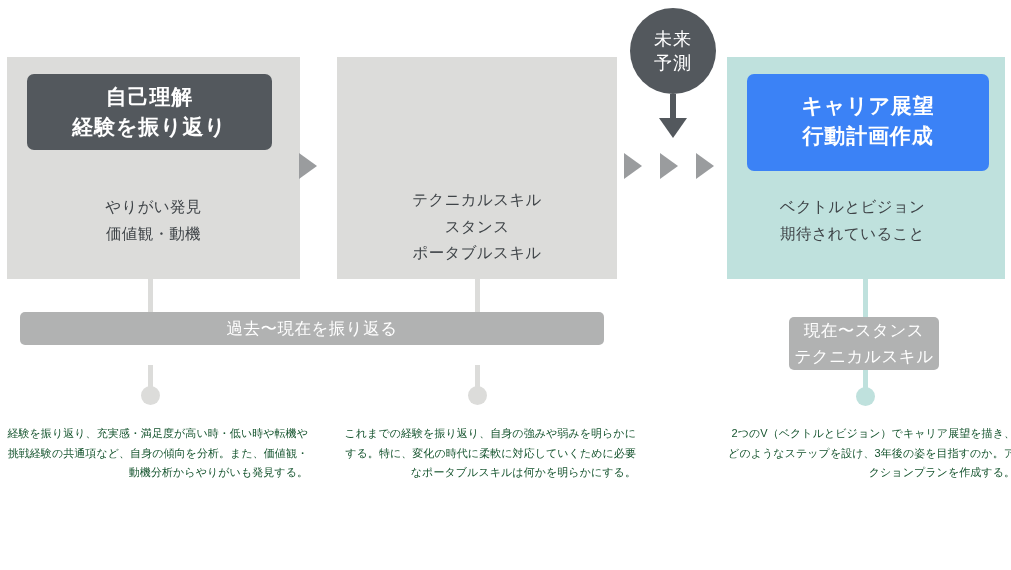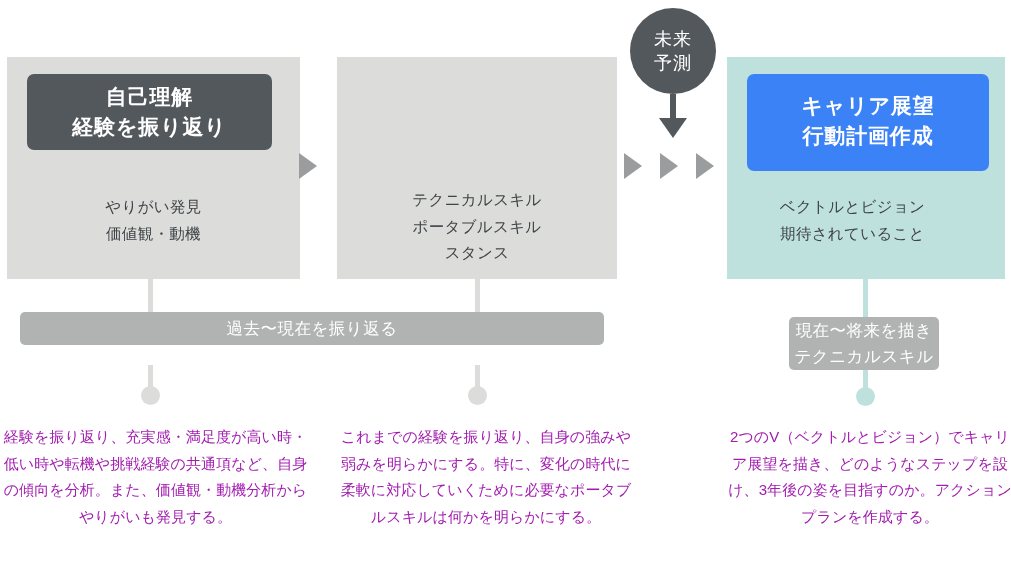--- a/index.html
+++ b/index.html
@@ -120,25 +120,25 @@
     font-size:16.5px;
     line-height:1.55;
     letter-spacing:.03em;
   }
   #band-left{left:20px; top:312px;width:584px;height:33px;}
   #band-right{left:789px;top:317px;width:150px;height:53px;}
 
   
   .desc{
     position:absolute;
-    font-size:15px;
+    font-size:11px;
     line-height:1.78;
-    color:#a21caf;
+    color:#14532d;
     letter-spacing:.005em;
-    text-align:center;
+    text-align:right;
   }
   #desc1{left:3px;  top:424px;width:305px;}
   #desc2{left:336px;top:424px;width:300px;}
   #desc3{left:725px;top:424px;width:290px;}
 </style>
 </head>
 <body>
 
 <div class="stage">
 
@@ -161,22 +161,22 @@
     </div>
   </div>
 
   <div class="panel-sub" id="sub1">
     <div>やりがい発見</div>
     <div>価値観・動機</div>
   </div>
 
   <div class="panel-sub" id="sub2">
     <div>テクニカルスキル</div>
+    <div>スタンス</div>
     <div>ポータブルスキル</div>
-    <div>スタンス</div>
   </div>
 
   <div class="panel-sub" id="sub3">
     <div>ベクトルとビジョン</div>
     <div>期待されていること</div>
   </div>
 
   <div id="badge">
     <div>
       <span>未来</span><br>
@@ -202,21 +202,21 @@
   <div class="conn conn-teal" id="conn3a"></div>
   <div class="conn conn-teal" id="conn3b"></div>
   <div class="dot dot-teal" id="dot3"></div>
 
   <div class="band" id="band-left">
     <span>過去〜現在を振り返る</span>
   </div>
 
   <div class="band" id="band-right">
     <div>
-      <span>現在〜将来を描き</span><br>
+      <span>現在〜スタンス</span><br>
       <span>テクニカルスキル</span>
     </div>
   </div>
 
   <div class="desc" id="desc1">経験を振り返り、充実感・満足度が高い時・低い時や転機や挑戦経験の共通項など、自身の傾向を分析。また、価値観・動機分析からやりがいも発見する。</div>
   <div class="desc" id="desc2">これまでの経験を振り返り、自身の強みや弱みを明らかにする。特に、変化の時代に柔軟に対応していくために必要なポータブルスキルは何かを明らかにする。</div>
   <div class="desc" id="desc3">2つのV（ベクトルとビジョン）でキャリア展望を描き、どのようなステップを設け、3年後の姿を目指すのか。アクションプランを作成する。</div>
 
 </div>
 

